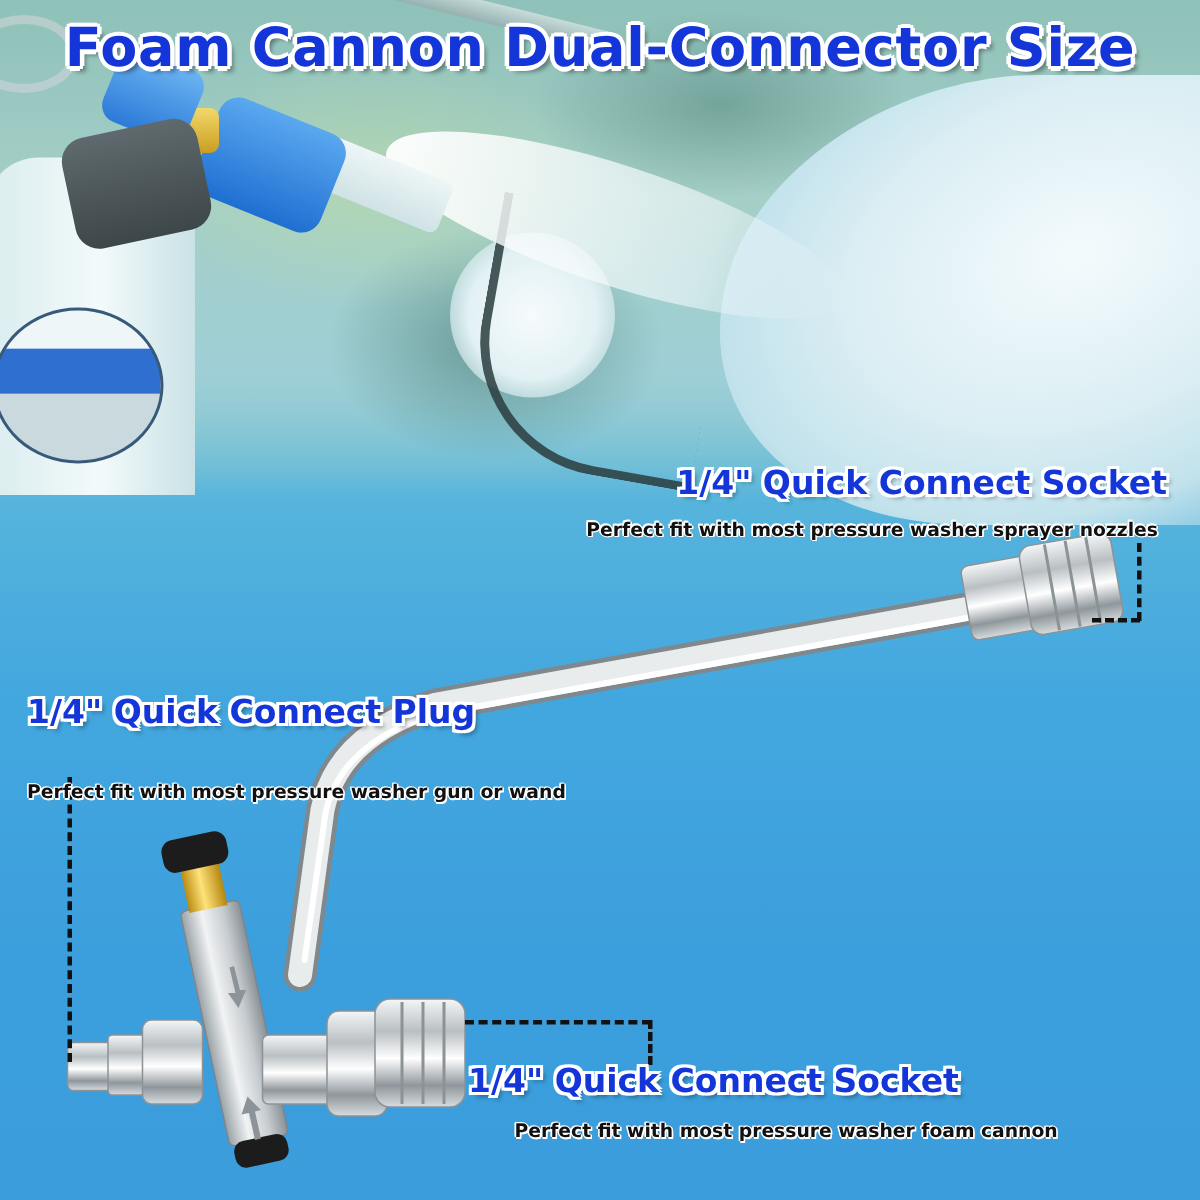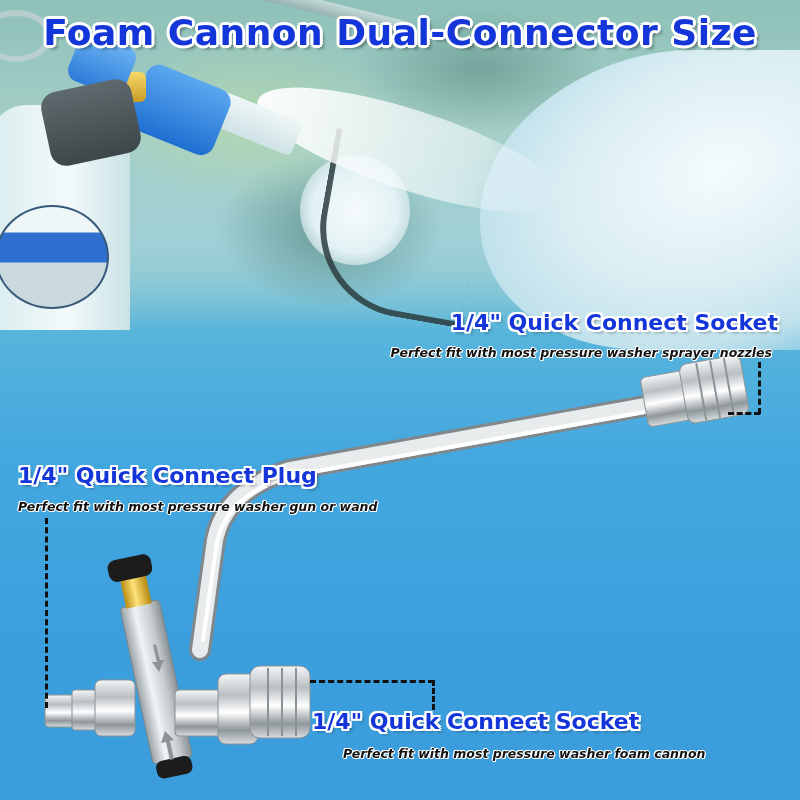--- a/index.html
+++ b/index.html
@@ -98,26 +98,25 @@
     font-size: 22px; color: #1436d8; white-space: nowrap;
     text-shadow:
       2px 0 #fff, -2px 0 #fff, 0 2px #fff, 0 -2px #fff,
       2px 2px #fff, -2px -2px #fff, 2px -2px #fff, -2px 2px #fff,
       3px 3px 3px rgba(0,0,0,0.35);
   }
   .label-sub {
     position: absolute; font-family: "DejaVu Sans", sans-serif; font-weight: bold;
     font-size: 12.5px; color: #111; white-space: nowrap;
     text-shadow: 1px 0 #fff, -1px 0 #fff, 0 1px #fff, 0 -1px #fff, 1px 1px #fff, -1px -1px #fff;
-    font-style: italic;
   }
   #lbl1-head { right: 22px; top: 310px; }
   #lbl1-sub  { right: 28px; top: 345px; }
   #lbl2-head { left: 18px; top: 463px; }
-  #lbl2-sub  { left: 18px; top: 499px; }
+  #lbl2-sub  { left: 18px; top: 520px; }
   #lbl3-head { left: 312px; top: 709px; }
   #lbl3-sub  { left: 312px; top: 746px; padding-left: 31px; }
 
   
   .dash-v { position: absolute; width: 0; border-left: 3px dashed #111; }
   .dash-h { position: absolute; height: 0; border-top: 3px dashed #111; }
 
   
   .wand-svg { position: absolute; left: 0; top: 0; width: 800px; height: 800px; }
 </style>

